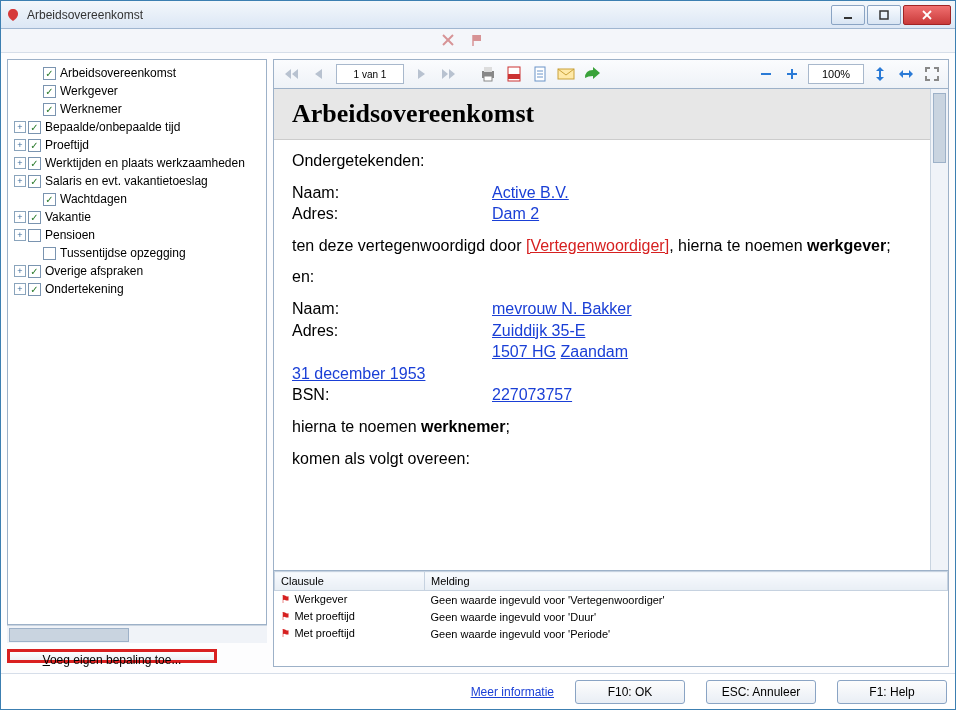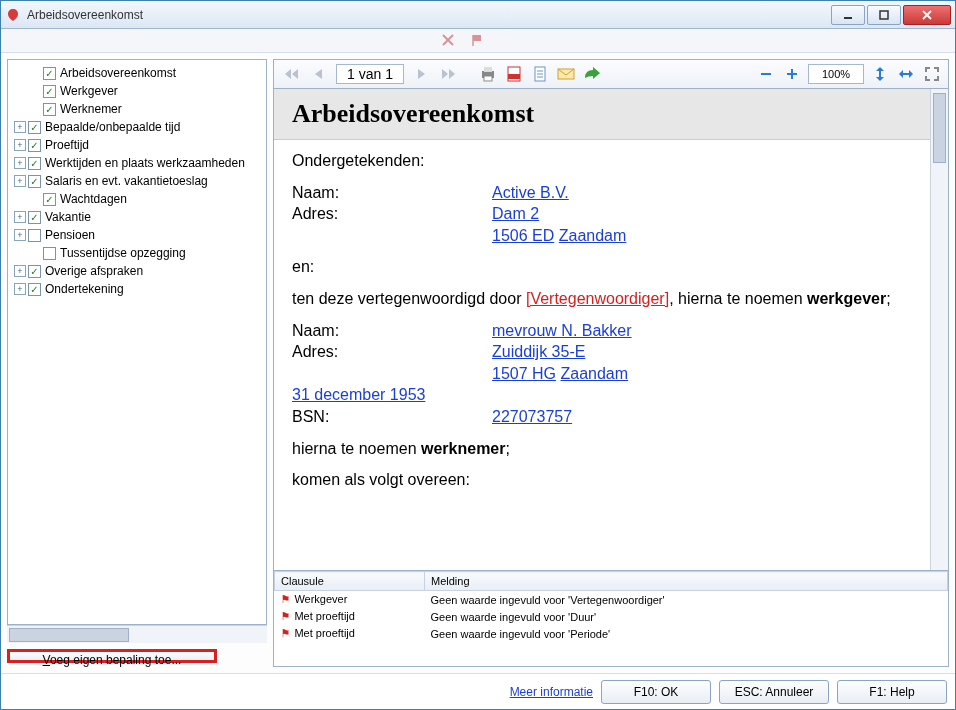--- a/index.html
+++ b/index.html
@@ -36,21 +36,21 @@
   .tree-scroll .thumb { position:absolute; left:2px; top:2px; height:14px; width:120px; background:#c9d4e0; border:1px solid #9db1c8; }
 
   .add-btn-wrap { margin-top:6px; }
   .add-btn { width:210px; height:14px; border:3px solid #d92020; background:linear-gradient(#fdfdfd,#eceff3); font-size:12px; cursor:pointer; }
   .add-btn u { text-decoration:underline; }
 
   
   .right-pane { flex:1; display:flex; flex-direction:column; min-width:0; }
   .toolbar { height:30px; border:1px solid #9db1c8; background:linear-gradient(#fbfcfe,#eef2f7); display:flex; align-items:center; padding:0 6px; gap:6px; }
   .toolbar .navbtn { width:22px; height:22px; display:flex; align-items:center; justify-content:center; }
-  .toolbar input.page { width:68px; height:20px; border:1px solid #a8b8cc; text-align:center; font-size:14px; }
+  .toolbar input.page { width:68px; height:20px; border:1px solid #a8b8cc; text-align:center; font-size:10px; }
   .toolbar .sep { width:6px; }
   .toolbar .ico { width:20px; height:20px; display:flex; align-items:center; justify-content:center; }
   .toolbar .grow { flex:1; }
   .toolbar .zoombox { width:56px; height:20px; border:1px solid #a8b8cc; text-align:center; font-size:11px; }
 
   
   .doc-wrap { flex:1; border:1px solid #9db1c8; border-top:none; display:flex; min-height:0; }
   .doc { flex:1; overflow:auto; background:#fff; }
   .doc-header { background:#e7e7e7; padding:10px 18px; border-bottom:1px solid #ccc; }
   .doc-header h1 { margin:0; font-family:"Times New Roman", serif; font-size:26px; font-weight:bold; }
@@ -66,21 +66,21 @@
   .vscroll .vthumb { position:absolute; top:4px; left:2px; right:2px; height:70px; background:#c9d4e0; border:1px solid #9db1c8; }
 
   
   .messages { height:96px; border:1px solid #9db1c8; border-top:none; background:#fff; overflow:auto; }
   .messages table { width:100%; border-collapse:collapse; font-size:11px; }
   .messages th { text-align:left; background:linear-gradient(#f8fafd,#e8eef5); border:1px solid #c6d2e0; padding:3px 6px; font-weight:normal; }
   .messages td { padding:2px 6px; }
   .messages .flag { color:#d62020; margin-right:4px; }
 
   
-  .footer { height:36px; display:flex; align-items:center; gap:8px; padding:16px 8px; border-top:1px solid #d6dee9; }
+  .footer { height:36px; display:flex; align-items:center; gap:21px; padding:16px 8px; border-top:1px solid #d6dee9; }
   .footer .spacer { flex:1; }
   .footer a { color:#1a3fd6; font-size:12px; }
   .footer button { width:110px; height:24px; border:1px solid #8aa4c4; background:linear-gradient(#fdfdfd,#e9eef5); font-size:12px; border-radius:3px; }
 
   svg { display:block; }
 </style>
 </head>
 <body>
 
 <div class="window">
@@ -308,26 +308,25 @@
             <div class="row">
                 <span class="lbl">Naam:</span>
                 <a href="#">Active B.V.</a>
               </div>
             <div class="row">
                 <span class="lbl">Adres:</span>
                 <a href="#">Dam 2</a>
               </div>
             <div class="row">
                 <span class="lbl"></span>
-                <span><a href="#">1506 ED</a> <a href="#">Zaandam</a></span>
-              </div>
+              </div>
+
+            <p><span>ten deze vertegenwoordigd door </span><span class="placeholder">[Vertegenwoordiger]</span><span>, hierna te noemen </span><b>werkgever</b>;</p>
 
             <p>en:</p>
-
-            <p><span>ten deze vertegenwoordigd door </span><span class="placeholder">[Vertegenwoordiger]</span><span>, hierna te noemen </span><b>werkgever</b>;</p>
 
             <div class="row">
                 <span class="lbl">Naam:</span>
                 <a href="#">mevrouw N. Bakker</a>
               </div>
             <div class="row">
                 <span class="lbl">Adres:</span>
                 <a href="#">Zuiddijk 35-E</a>
               </div>
             <div class="row">

